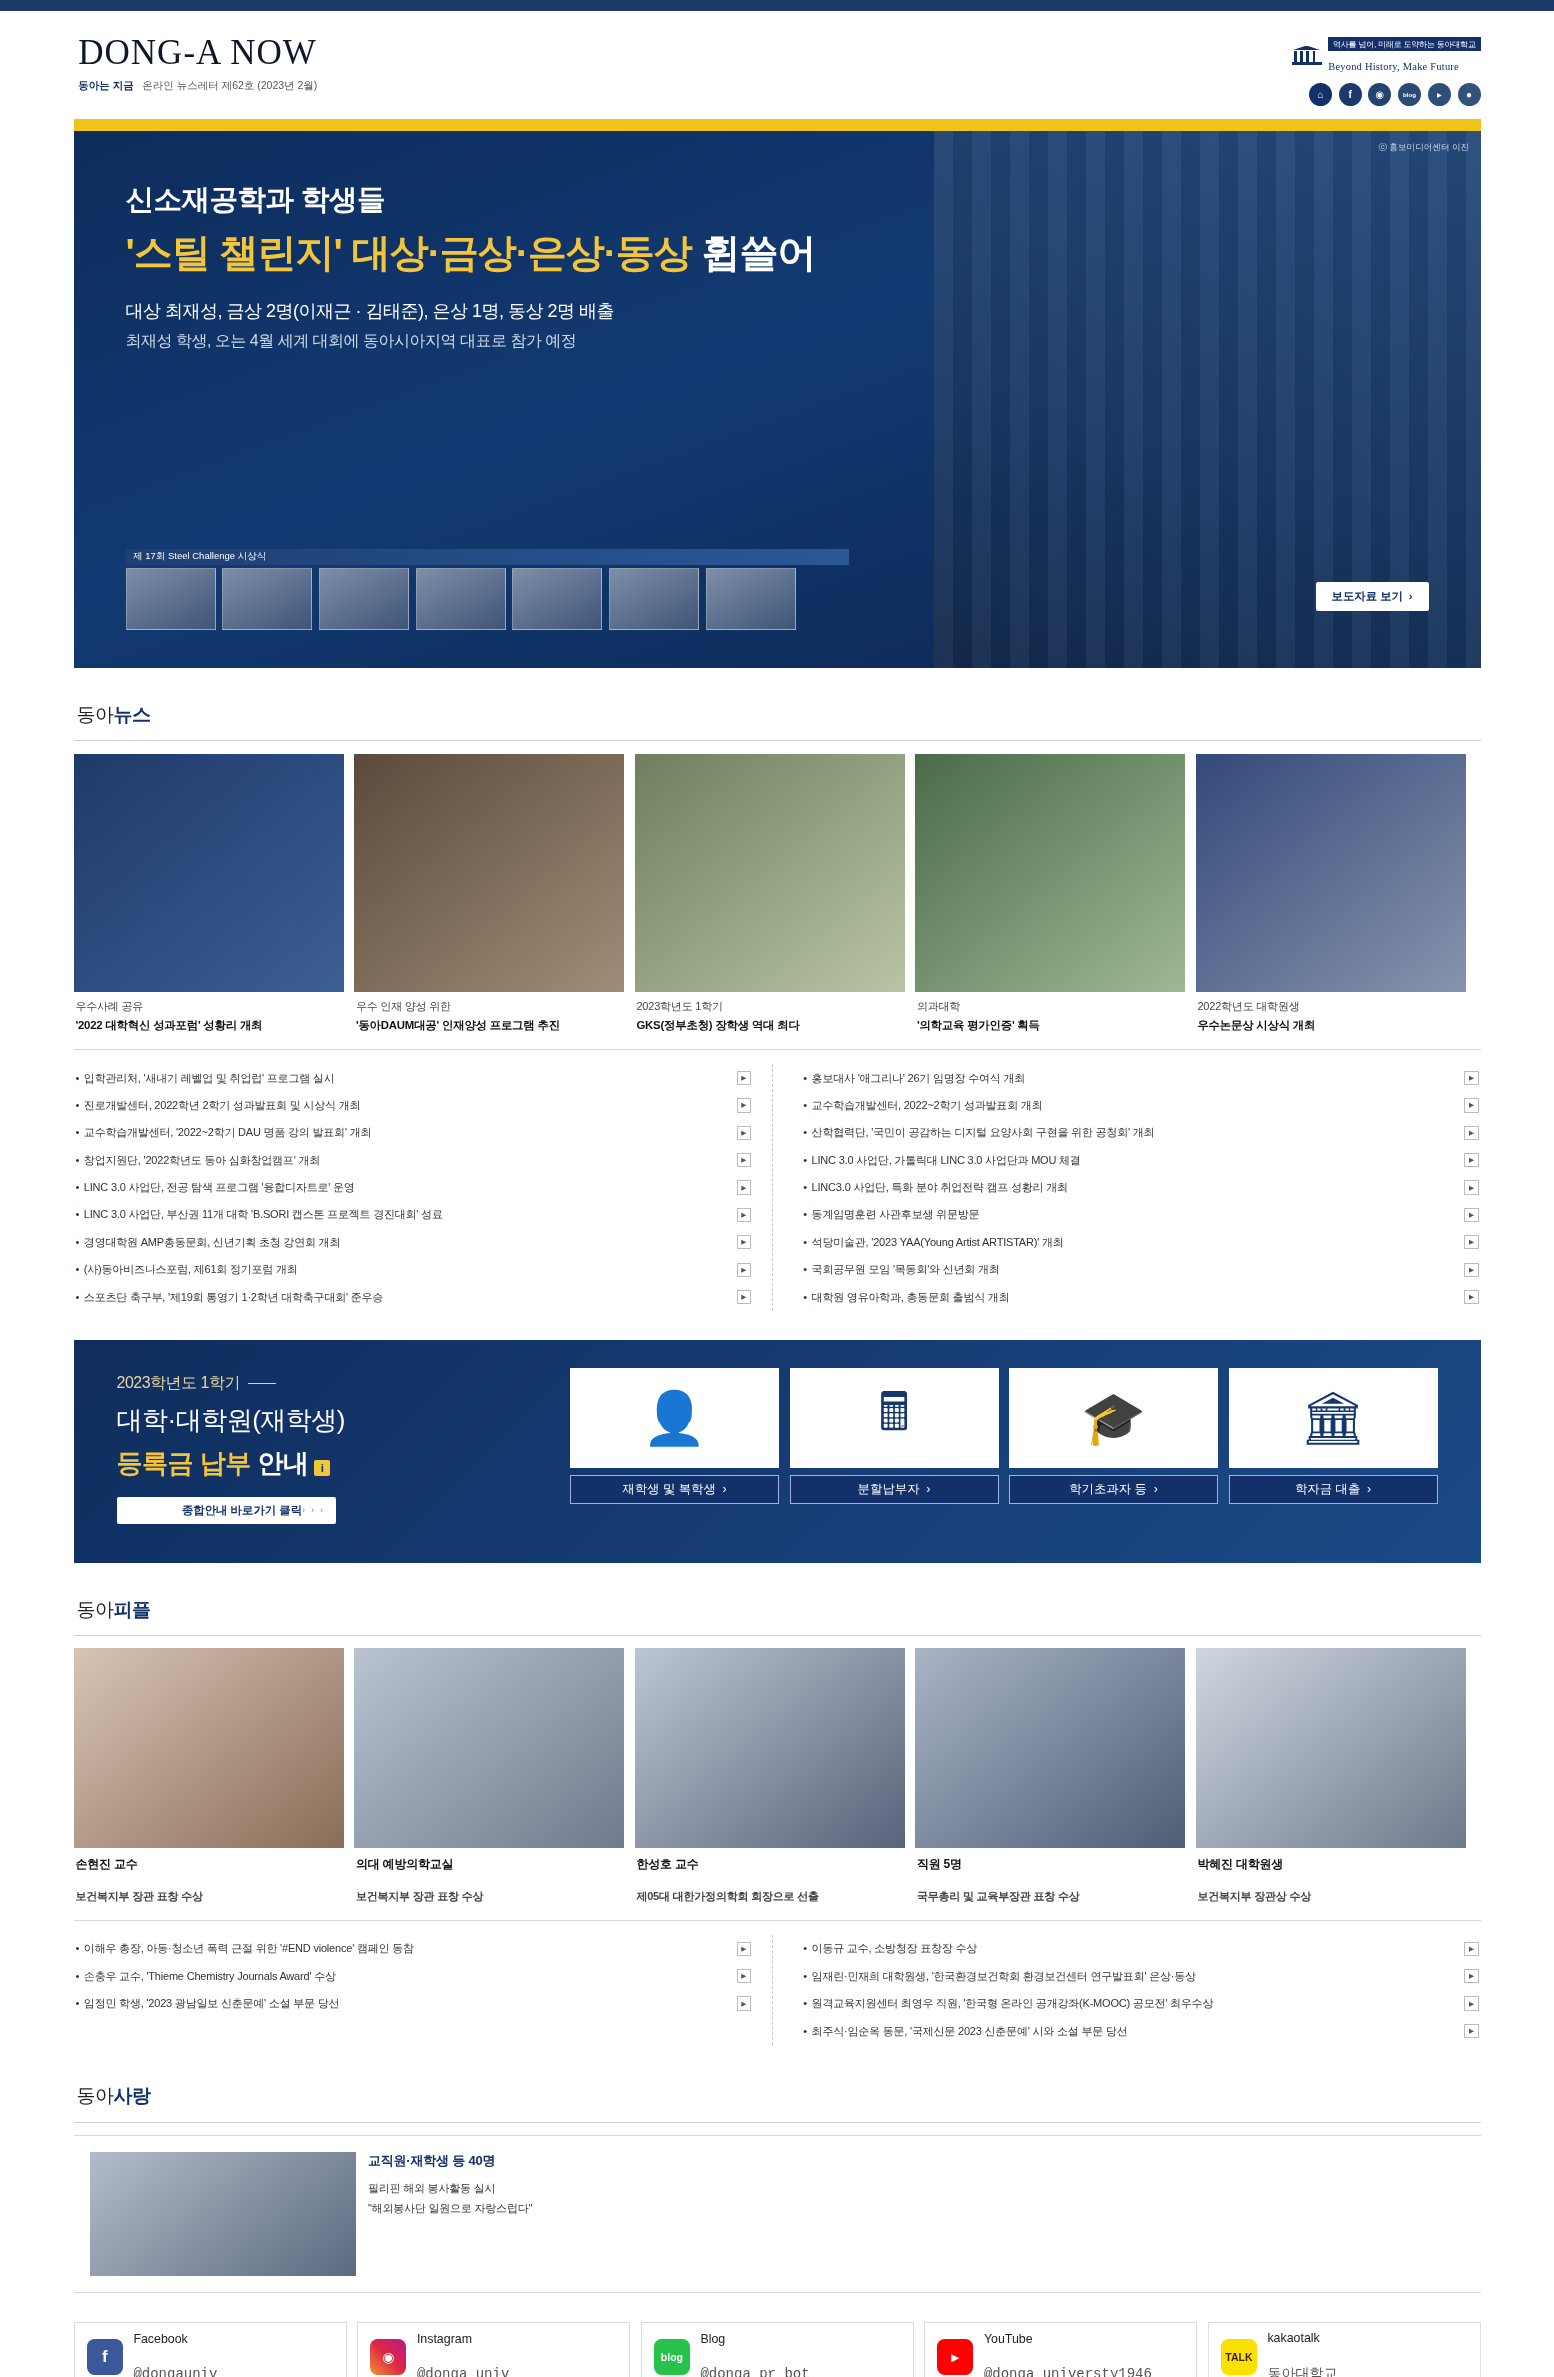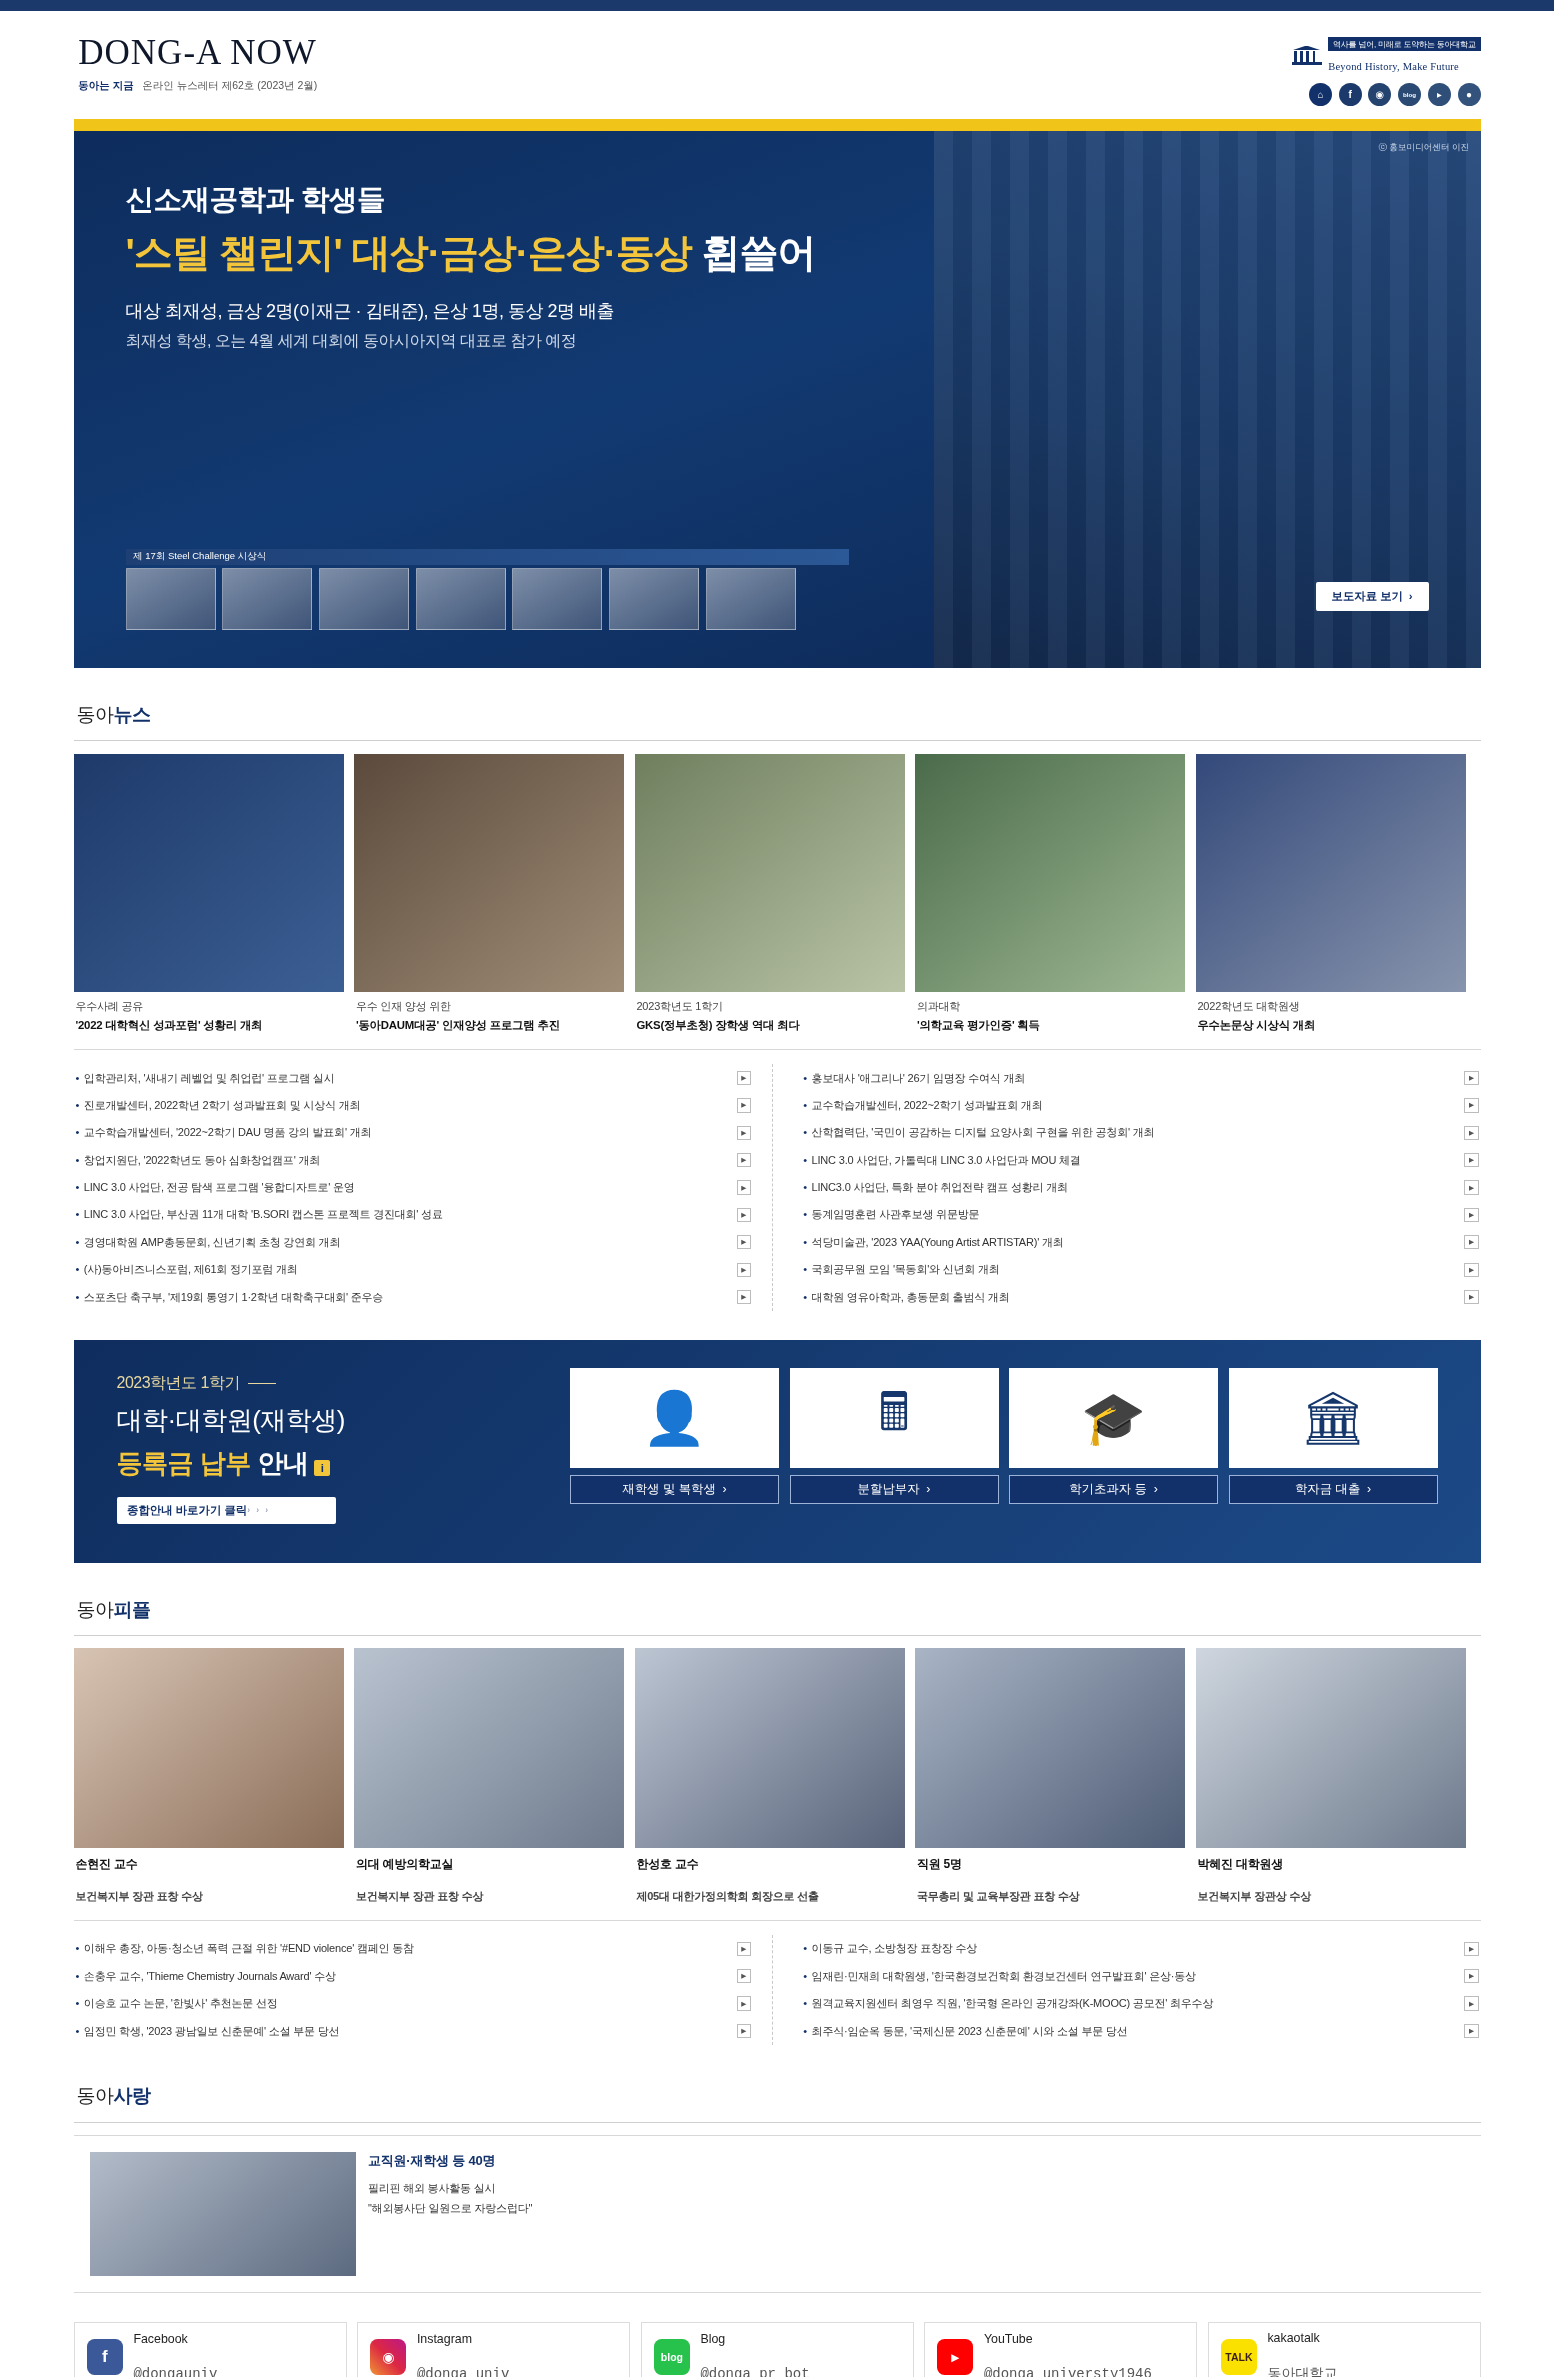--- a/index.html
+++ b/index.html
@@ -106,21 +106,21 @@
              margin:24px auto 0 auto; position:relative; color:#fff; }
   .tuition .left { position:absolute; left:43px; top:33px; }
   .t-l1 { font-size:16px; color:#e8d8a0; letter-spacing:-0.5px; }
   .t-l1 .line { display:inline-block; width:28.5px; height:0.5px; background:#e8d8a0; vertical-align:middle; margin-left:7.6px; }
   .t-l2 { font-size:26px; margin-top:9.5px; letter-spacing:-0.5px; }
   .t-l3 { font-size:26px; font-weight:bold; margin-top:7.6px; color:#f3c53b; letter-spacing:-0.5px; }
   .t-l3 .wht { color:#fff; }
   .t-info { display:inline-block; width:16px; height:16px; background:#f3c53b; color:#12306a;
             font-weight:bold; text-align:center; line-height:16px; border-radius:1.9px; margin-left:5.7px; font-size:11.4px; }
   .t-btn { margin-top:16px; width:219px; height:27.6px; background:#fff; color:#12306a; border-radius:1.9px;
-           display:flex; align-items:center; justify-content:flex-start; padding:0 10.5px; font-size:11.4px; font-weight:bold; }
+           display:flex; align-items:center; justify-content:flex-end; padding:0 10.5px; font-size:11.4px; font-weight:bold; }
   .t-btn .chev { color:#9aa7bb; letter-spacing:1.9px; font-size:8.6px; }
   .t-cards { position:absolute; right:43px; top:28.5px; display:flex; gap:10.5px; }
   .t-card { width:209px; }
   .t-icon-box { width:209px; height:100px; background:#ffffff; display:flex; align-items:center; justify-content:center; }
   .t-icon { font-size:52px; color:#15376c; }
   .t-label { margin-top:6.7px; height:29.5px; background:#12306a; border:1px solid #9db4d8;
              display:flex; align-items:center; justify-content:center; gap:6.7px; font-size:12.4px; color:#fff; }
 
   
   .p-img { width:270px; height:200px; background-image:linear-gradient(140deg,#c9b7ab,#7e6b5e); }
@@ -454,24 +454,20 @@
       <div class="link-col left">
         <div class="link-row">
           <div class="txt"><span class="bullet">•</span><span>이해우 총장, 아동·청소년 폭력 근절 위한 '#END violence' 캠페인 동참</span></div>
           <div class="go">▶</div>
         </div>
         <div class="link-row">
           <div class="txt"><span class="bullet">•</span><span>손충우 교수, 'Thieme Chemistry Journals Award' 수상</span></div>
           <div class="go">▶</div>
         </div>
         <div class="link-row">
-          <div class="txt"><span class="bullet">•</span><span>이승호 교수 논문, '한빛사' 추천논문 선정</span></div>
-          <div class="go">▶</div>
-        </div>
-        <div class="link-row">
           <div class="txt"><span class="bullet">•</span><span>임정민 학생, '2023 광남일보 신춘문예' 소설 부문 당선</span></div>
           <div class="go">▶</div>
         </div>
       </div>
       <div class="link-col">
         <div class="link-row">
           <div class="txt"><span class="bullet">•</span><span>이동규 교수, 소방청장 표창장 수상</span></div>
           <div class="go">▶</div>
         </div>
         <div class="link-row">

